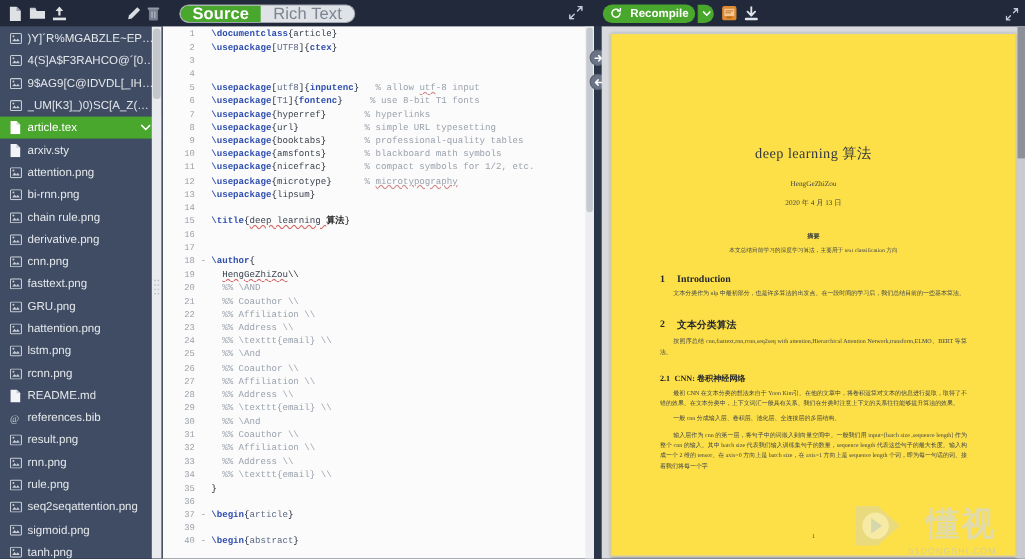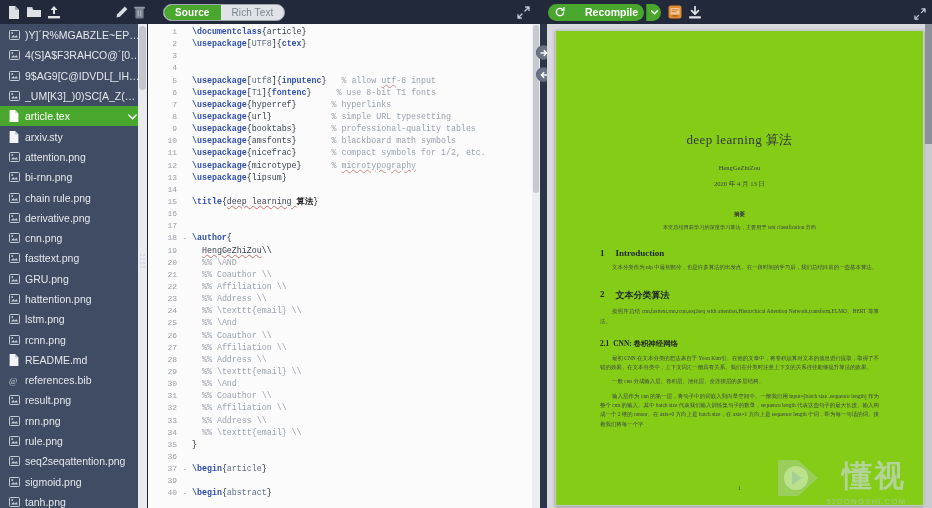--- a/index.html
+++ b/index.html
@@ -14,27 +14,27 @@
   
   .topbar { height: 24px; background: #22293a; display: flex; align-items: center; flex: 0 0 24px; }
   .tb-left { width: 155px; height: 24px; display: flex; align-items: center; padding: 0 6px; position: relative; }
   .tb-icon { width: 15px; height: 16px; display: inline-flex; align-items: center; justify-content: center; margin-right: 5px; cursor: pointer; opacity: .92; }
   .tb-icon svg { display: block; }
   .tb-right-icons { position: absolute; right: 5px; top: 0; height: 24px; display: flex; align-items: center; }
   .tb-right-icons .tb-icon { margin-right: 3px; }
 
   .tb-mid { flex: 1; height: 24px; display: flex; align-items: center; padding-left: 8px; position: relative; }
   .seg { display: inline-flex; height: 17px; border-radius: 9px; overflow: hidden; border: 1px solid #9fa6b0; background: #dfe3e7; }
-  .seg-btn { font-size: 10px; line-height: 15px; padding: 0 11px; color: #7b8490; display: inline-flex; align-items: center; cursor: pointer; letter-spacing: .1px; }
+  .seg-btn { font-size: 15px; line-height: 15px; padding: 0 11px; color: #7b8490; display: inline-flex; align-items: center; cursor: pointer; letter-spacing: .1px; }
   .seg-btn.active { background: #4aa72e; color: #fff; font-weight: bold; border-radius: 9px 0 0 9px; }
   .expand-ico { position: absolute; right: 10px; top: 5px; cursor: pointer; }
 
   .tb-pdf { width: 392px; height: 24px; display: flex; align-items: center; padding-left: 8px; position: relative; }
   .recompile { display: inline-flex; align-items: center; height: 17px; background: #4aa72e; border-radius: 9px; padding: 0 6px 0 7px; cursor: pointer; }
-  .recompile .lbl { color: #fff; font-size: 10.5px; font-weight: bold; margin-left: 20px; }
+  .recompile .lbl { color: #fff; font-size: 10.5px; font-weight: bold; margin-left: 8px; }
   .recompile-caret { width: 15px; height: 17px; background: #4aa72e; border-left: 1px solid rgba(0,0,0,.18); border-radius: 0 9px 9px 0; display: inline-flex; align-items: center; justify-content: center; cursor: pointer; margin-left: 2px; }
   .pdf-ico { margin-left: 7px; cursor: pointer; display: inline-flex; align-items: center; }
   .tb-pdf-right { position: absolute; right: 6px; top: 6px; }
 
   
   .body { flex: 1; display: flex; min-height: 0; }
 
   
   .sidebar { width: 147px; background: #3f4c63; position: relative; overflow: hidden; flex: 0 0 147px; }
   .file-list { padding-top: 1px; }
@@ -65,21 +65,21 @@
   .ed-scroll-thumb { position: absolute; right: 1px; top: 1px; width: 6px; height: 168px; background: #c6cad0; border-radius: 3px; }
 
   
   .splitter { width: 7px; flex: 0 0 7px; background: #2b3548; position: relative; cursor: col-resize; }
   .split-btn { position: absolute; left: -4px; width: 15px; height: 15px; border-radius: 50%; background: #6b7486; border: 1px solid #586070; display: flex; align-items: center; justify-content: center; cursor: pointer; }
   .split-btn.b1 { top: 21px; }
   .split-btn.b2 { top: 43px; }
 
   
   .pdf-pane { width: 385px; flex: 0 0 385px; background: #d9dade; position: relative; overflow: hidden; padding: 6px 8px 0 8px; }
-  .page { background: #84cc16; width: 100%; height: 476px; box-shadow: 0 1px 3px rgba(0,0,0,.35); border: 1px solid #c9cace; padding: 34px 44px 0 44px; position: relative; }
+  .page { background: #fde047; width: 100%; height: 476px; box-shadow: 0 1px 3px rgba(0,0,0,.35); border: 1px solid #c9cace; padding: 34px 44px 0 44px; position: relative; }
   .pdf-title { text-align: center; font-family: "Liberation Serif", serif; font-size: 13px; color: #33383f; margin-top: 66px; letter-spacing: .4px; }
   .pdf-author { text-align: center; font-family: "Liberation Serif", serif; font-size: 6.6px; color: #3a3f47; margin-top: 15px; }
   .pdf-date { text-align: center; font-family: "Liberation Serif", serif; font-size: 6.6px; color: #3a3f47; margin-top: 9px; }
   .pdf-abs-h { text-align: center; font-family: "Liberation Serif", serif; font-size: 5.6px; font-weight: bold; color: #33383f; margin-top: 22px; }
   .pdf-abs-b { text-align: center; font-family: "Liberation Serif", serif; font-size: 5.2px; color: #3d424a; margin-top: 5px; }
   .pdf-h1 { font-family: "Liberation Serif", serif; font-size: 9px; font-weight: bold; color: #23272d; margin-top: 17px; display: flex; gap: 11px; }
   .pdf-h2 { font-family: "Liberation Serif", serif; font-size: 7.4px; font-weight: bold; color: #23272d; margin-top: 13px; display: flex; gap: 4px; }
   .pdf-p { font-family: "Liberation Serif", serif; font-size: 5.45px; line-height: 9.3px; color: #3d424a; margin-top: 5px; text-align: justify; text-indent: 12px; }
   .pdf-pageno { position: absolute; bottom: 14px; left: 0; right: 0; text-align: center; font-family: "Liberation Serif", serif; font-size: 5.5px; color: #444; }
   .pdf-scroll-track { position: absolute; right: 0; top: 0; width: 7px; height: 100%; background: #c9cbd0; }

